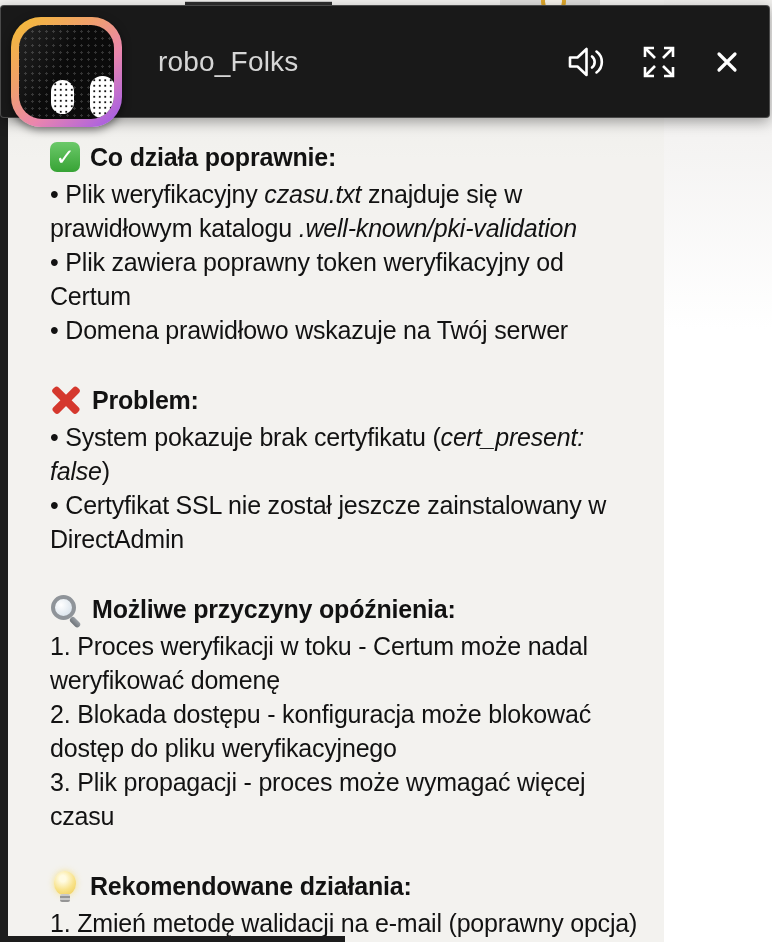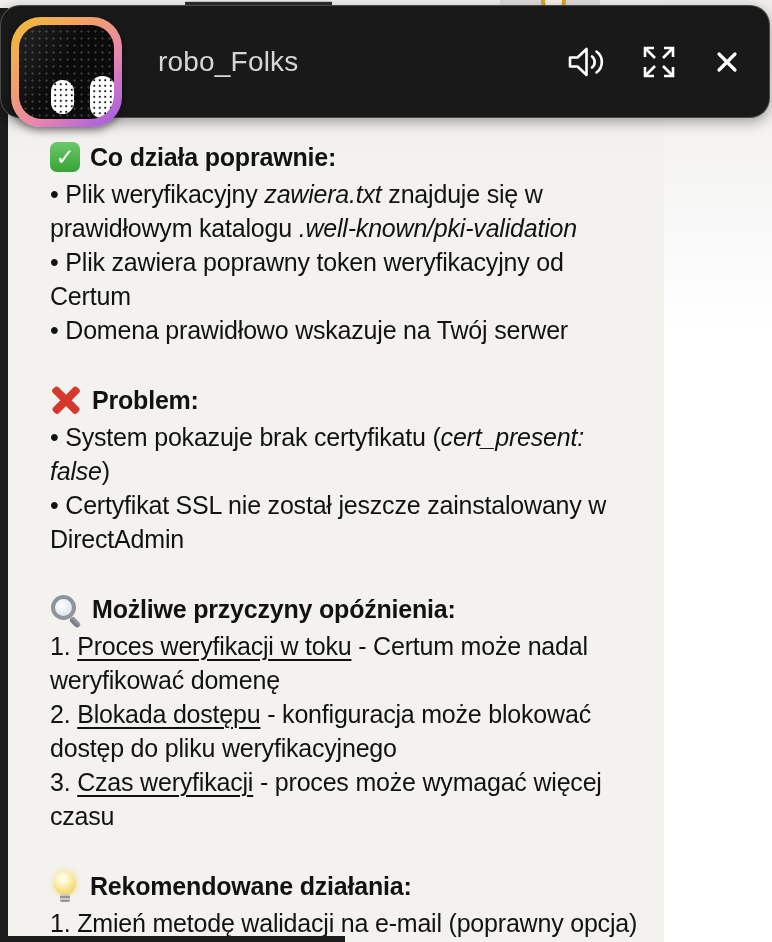--- a/index.html
+++ b/index.html
@@ -16,21 +16,21 @@
   .right-col{position:absolute;left:664px;top:0;width:108px;height:942px;z-index:2;
     background:linear-gradient(180deg,#efeeec 0px,#f4f3f2 140px,#ffffff 330px,#ffffff 100%);}
   .bottom-strip{position:absolute;left:0;top:936px;width:345px;height:6px;background:#1d1d1d;z-index:6;}
 
   
   .panel{position:absolute;left:8px;top:8px;width:656px;height:934px;z-index:3;
     background:linear-gradient(180deg,#e9e8e6 0px,#f3f2ef 150px,#f3f2ef 100%);}
 
   
   .player-header{position:absolute;left:0;top:5px;width:770px;height:113px;z-index:8;
-    background:#191919;border-radius:20px;border:1px solid rgba(165,165,165,.35);
+    background:#191919;border-radius:4px;border:1px solid rgba(165,165,165,.35);
     box-sizing:border-box;box-shadow:0 4px 14px rgba(0,0,0,.35);}
   .player-title{position:absolute;left:157px;top:0;height:100%;display:flex;align-items:center;
     font-size:28px;color:#d6d6d6;letter-spacing:.2px;}
   .controls{position:absolute;right:26px;top:0;height:100%;display:flex;align-items:center;gap:34px;}
   .ctl{display:flex;align-items:center;justify-content:center;cursor:pointer;background:none;border:none;padding:0;}
 
   
   .app-icon{position:absolute;left:11px;top:17px;width:111px;height:110px;z-index:9;
     border-radius:30px;padding:8px;box-sizing:border-box;
     background:linear-gradient(140deg,#f3b83b 6%,#f0a06b 35%,#ea86ae 62%,#a75fe3 94%);
@@ -48,21 +48,21 @@
   .eye-right{left:71px;top:51px;width:25px;height:42px;}
 
   
   .content{position:absolute;left:50px;top:140px;width:600px;z-index:5;
     color:#121212;font-size:25px;line-height:34px;letter-spacing:-0.2px;}
   .section{margin:0 0 36px 0;}
   .section:last-child{margin-bottom:1px;}
   .section-heading{display:flex;align-items:center;gap:10px;font-weight:700;margin-bottom:3px;}
   .msg-line{margin:0;}
   .i{font-style:italic;}
-  .u{text-decoration:underline;text-decoration-thickness:2px;text-underline-offset:4px;}
+  .u{text-decoration-thickness:2px;text-underline-offset:4px;}
   .b{font-weight:400;}
 
   
   .emoji{display:inline-flex;flex:0 0 auto;align-items:center;justify-content:center;position:relative;}
   .e-check{width:30px;height:30px;border-radius:7px;
     background:linear-gradient(180deg,#6cc96a,#37a335);
     color:#fff;font-weight:700;font-size:23px;line-height:1;}
   .e-cross{width:32px;height:32px;}
   .e-cross::before,.e-cross::after{content:"";position:absolute;left:50%;top:50%;
     width:34px;height:7.5px;background:#d5382d;border-radius:3px;}
@@ -94,40 +94,40 @@
 </div>
 <div class="right-col"></div>
 
 <div class="panel"></div>
 <div class="content">
     <div class="section">
       <div class="section-heading">
         <span class="emoji e-check">✓</span>
         <span>Co działa poprawnie:</span>
       </div>
-      <p class="msg-line"><span>• Plik weryfikacyjny </span><span class="i">zawiera.txt</span><span> znajduje się w prawidłowym katalogu </span><span class="i">.well-known/pki-validation</span></p>
+      <p class="msg-line"><span>• Plik weryfikacyjny </span><span class="i">czasu.txt</span><span> znajduje się w prawidłowym katalogu </span><span class="i">.well-known/pki-validation</span></p>
       <p class="msg-line"><span>• Plik zawiera poprawny token weryfikacyjny od Certum</span></p>
       <p class="msg-line"><span>• Domena prawidłowo wskazuje na Twój serwer</span></p>
     </div>
     <div class="section">
       <div class="section-heading">
         <span class="emoji e-cross"></span>
         <span>Problem:</span>
       </div>
       <p class="msg-line"><span>• System pokazuje brak certyfikatu (</span><span class="i">cert_present: false</span><span>)</span></p>
       <p class="msg-line"><span>• Certyfikat SSL nie został jeszcze zainstalowany w DirectAdmin</span></p>
     </div>
     <div class="section">
       <div class="section-heading">
         <span class="emoji e-magnifier"></span>
         <span>Możliwe przyczyny opóźnienia:</span>
       </div>
       <p class="msg-line"><span>1. </span><span class="u">Proces weryfikacji w toku</span><span> - Certum może nadal weryfikować domenę</span></p>
       <p class="msg-line"><span>2. </span><span class="u">Blokada dostępu</span><span> - konfiguracja może blokować dostęp do pliku weryfikacyjnego</span></p>
-      <p class="msg-line"><span>3. </span><span class="u">Czas weryfikacji</span><span> - proces może wymagać więcej czasu</span></p>
+      <p class="msg-line"><span>3. </span><span class="u">Plik propagacji</span><span> - proces może wymagać więcej czasu</span></p>
     </div>
     <div class="section">
       <div class="section-heading">
         <span class="emoji e-bulb"></span>
         <span>Rekomendowane działania:</span>
       </div>
       <p class="msg-line"><span>1. </span><span class="b">Zmień metodę walidacji</span><span> na e-mail (poprawny opcja)</span></p>
     </div>
   </div>
 <div class="bottom-strip"></div>

